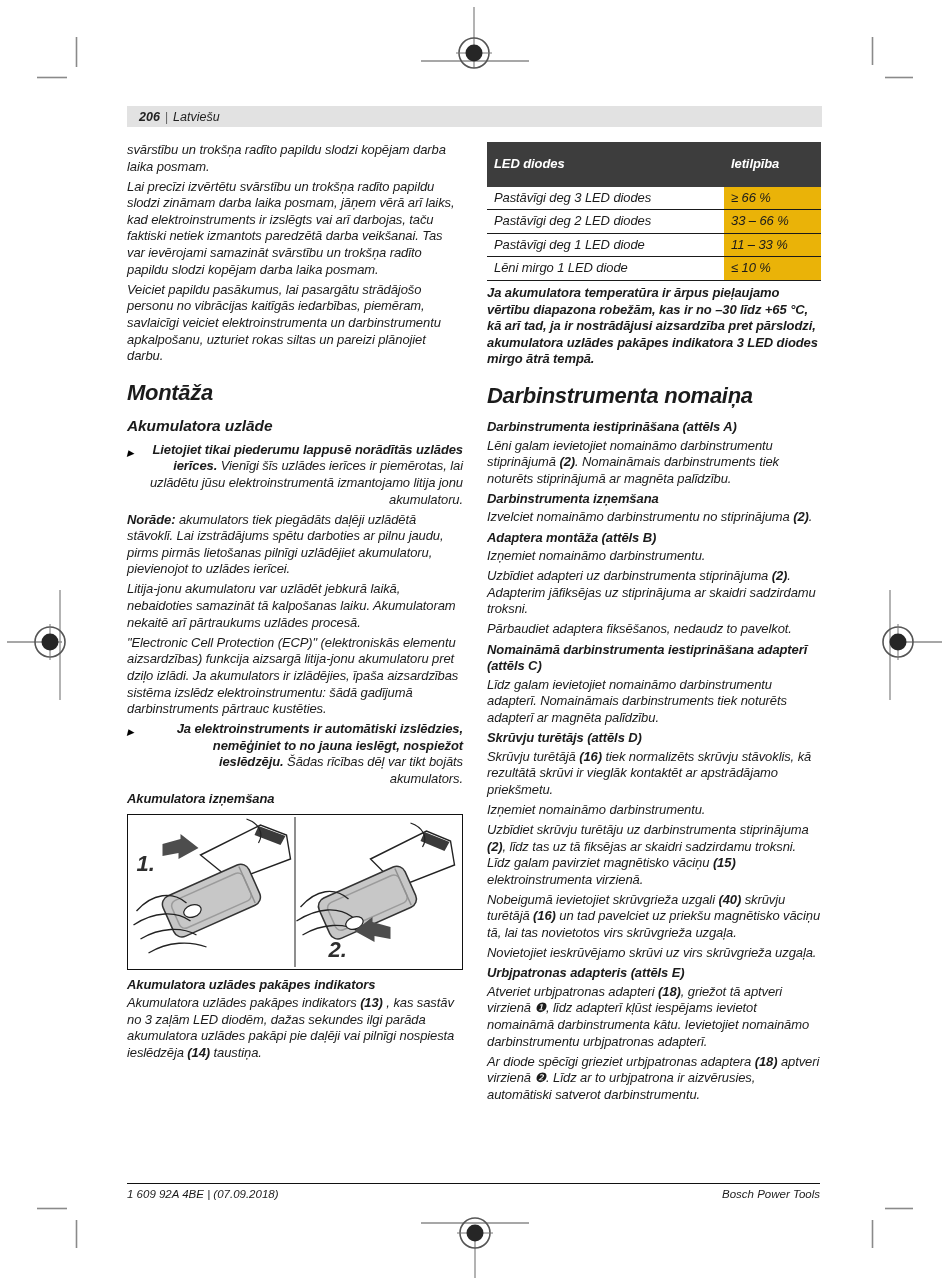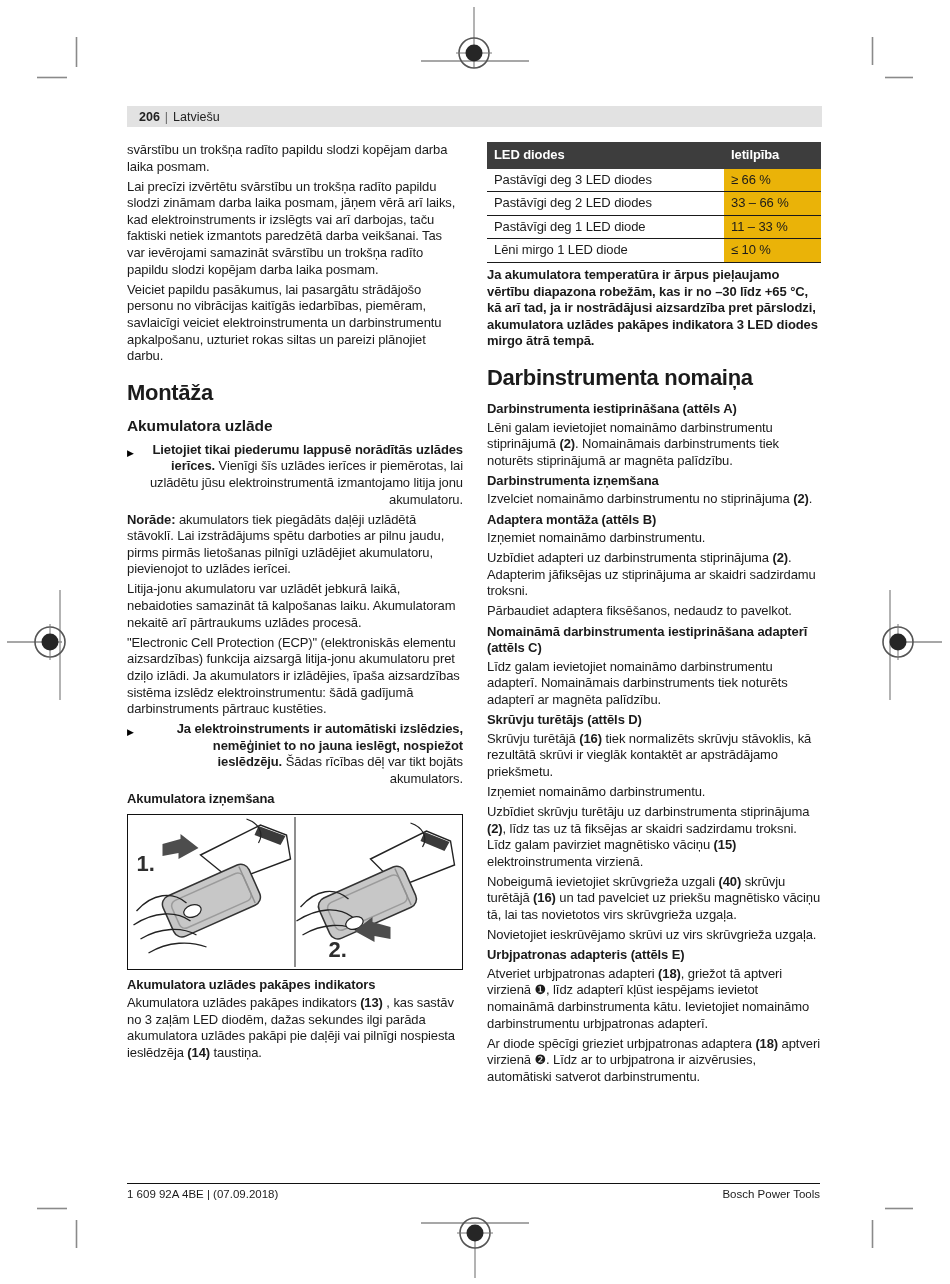--- a/index.html
+++ b/index.html
@@ -1,19 +1,19 @@
 <!DOCTYPE html>
 <html><head>
 <meta charset="utf-8">
 <style>
   * { margin:0; padding:0; box-sizing:border-box; }
   html,body { background:#ffffff; }
   .page {
     position:relative; width:950px; height:1284px; background:#fff;
-    font-family:"Liberation Sans", sans-serif; color:#1b1b1b; overflow:hidden;
+    font-family:"Liberation Sans", sans-serif; color:#1b1b1b; overflow:hidden;font-style:italic;
   }
   .printmarks { position:absolute; left:0; top:0; width:950px; height:1284px; pointer-events:none; }
 
   .header-bar {
     position:absolute; left:127px; top:106px; width:695px; height:21px;
     background:#e2e2e2; display:flex; align-items:center; padding-left:12px;
     font-size:12.5px; color:#222;
   }
   .header-bar .pagenum { font-weight:bold; }
   .header-bar .sep { margin:0 5px; color:#666; font-weight:normal; }
@@ -27,21 +27,21 @@
   .h1 { font-size:22px; font-weight:bold; letter-spacing:-0.3px; margin:15px 0 10px; line-height:26px; }
   .h2 { font-size:15.5px; font-weight:bold; margin:9px 0 7px; line-height:19px; }
   .h3 { font-size:13px; font-weight:bold; margin:2px 0 2px; }
   .bullet { display:flex; margin:0 0 3.5px 0; }
   .bullet .marker { flex:0 0 19px; font-size:9px; padding-top:3px; color:#000; }
   .bullet .segs { flex:1;text-align:right; }
 
   .led-table { width:100%; border-collapse:collapse; font-size:13px; margin:0 0 4px 0; }
   .led-table th {
     background:#3d3d3d; color:#fff; text-align:left; font-weight:bold;
-    padding:5px 7px; height:20px;
+    padding:14px 7px; height:20px;
   }
   .led-table th.val-h { width:97px; }
   .led-table td { border-bottom:1.5px solid #1a1a1a; padding:3px 7px; height:22px; }
   .led-table td.val { background:#eab308; }
 
   .figure {
     margin:6px 0 7px 0; border:1.4px solid #111; height:156px; background:#fff;
   }
   .figure svg { display:block; width:100%; height:100%; }
 

